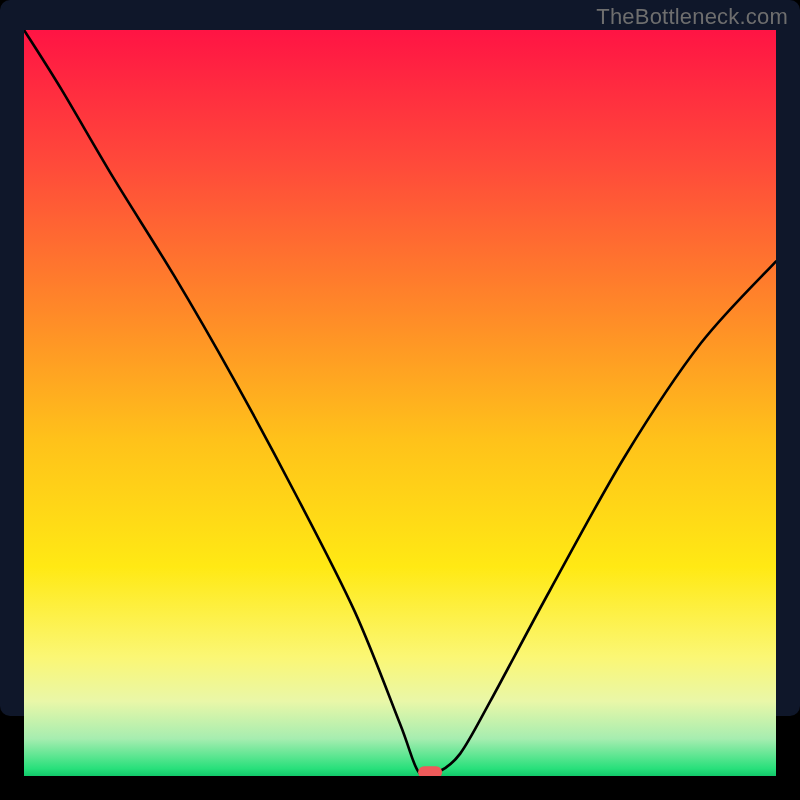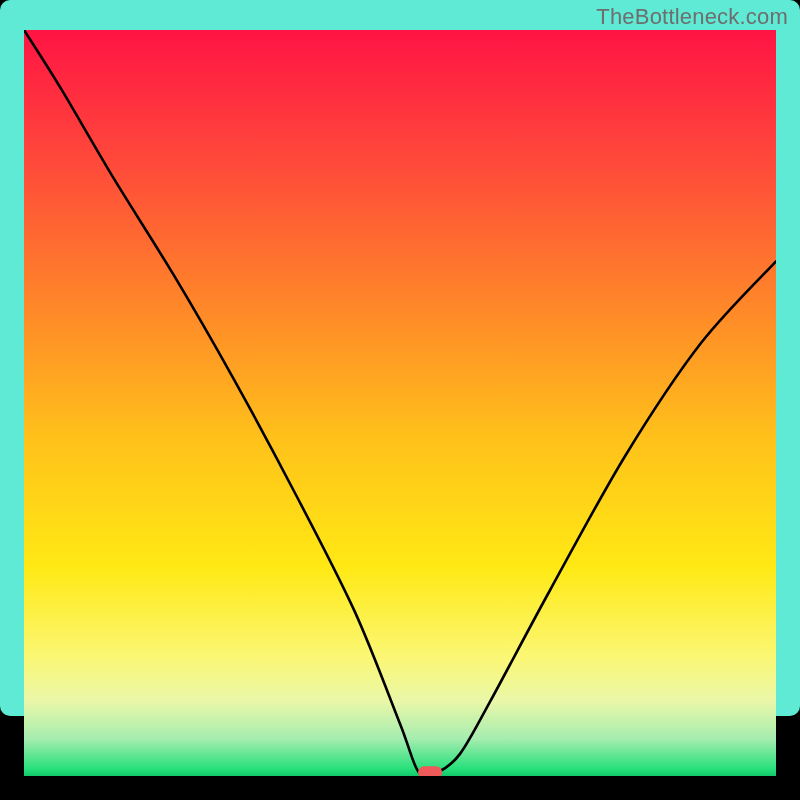--- a/index.html
+++ b/index.html
@@ -10,21 +10,21 @@
     background: #000;
     overflow: hidden;
     font-family: Arial, Helvetica, sans-serif;
   }
   .frame {
     position: absolute;
     left: 0;
     top: 0;
     width: 800px;
     height: 716px;
-    background: #5eead4;
+    background: #0f172a;
     border-radius: 10px;
   }
   .watermark {
     position: absolute;
     top: 4px;
     right: 12px;
     color: #6e6e6e;
     font-size: 22px;
     font-weight: 500;
     letter-spacing: 0.2px;

